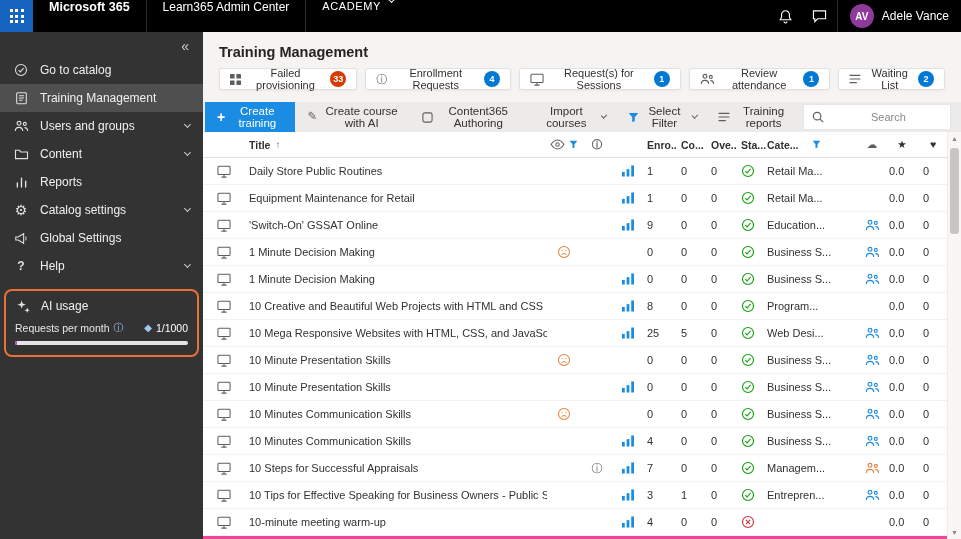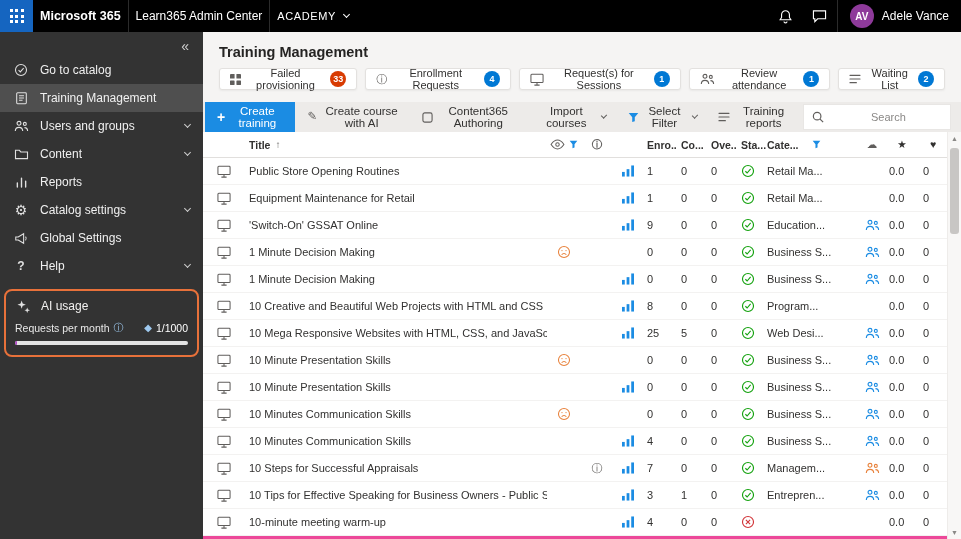--- a/index.html
+++ b/index.html
@@ -18,21 +18,21 @@
   .ic.red { color: var(--status-red, #d13438); }
   .ic.gray { color: #605e5c; }
   .ic.dark { color: #323130; }
   .ic.sm svg { transform: scale(0.8); }
 
   
   .topbar { position: absolute; top: 0; left: 0; right: 0; height: 32px; background: #000; color: #fff; display: flex; align-items: stretch; z-index: 5; }
   .waffle { width: 33px; background: var(--waffle-blue, #1565c0); display: flex; align-items: center; justify-content: center; cursor: pointer; }
   .waffle-grid { display: grid; grid-template-columns: repeat(3, 3px); grid-gap: 2.5px; }
   .waffle-grid i { width: 3px; height: 3px; background: #fff; display: block; }
-  .tb-seg { display: flex; align-items: center; padding: 0 7px; font-size: 12px; border-left: 1px solid #2b2b2b; cursor: pointer; gap: 8px; }
+  .tb-seg { display: flex; align-items: flex-start; padding: 0 16px; font-size: 12px; border-left: 1px solid #2b2b2b; cursor: pointer; gap: 8px; }
   .tb-seg.brand { font-weight: bold; font-size: 12.5px; border-left: none; }
   .tb-seg.tenant { font-size: 11px; letter-spacing: 0.6px; }
   .tb-right { margin-left: auto; display: flex; align-items: stretch; }
   .tb-iconbtn { width: 34px; display: flex; align-items: center; justify-content: center; cursor: pointer; color: #fff; }
   .account { display: flex; align-items: center; gap: 8px; padding: 0 12px; border-left: 1px solid #2b2b2b; cursor: pointer; }
   .avatar { width: 24px; height: 24px; border-radius: 50%; background: var(--avatar-purple, #8e3a9a); display: flex; align-items: center; justify-content: center; font-size: 10px; font-weight: bold; }
   .account-name { font-size: 12px; }
   .chev { width: 5px; height: 5px; border-right: 1.3px solid currentColor; border-bottom: 1.3px solid currentColor; display: inline-block; transform: rotate(45deg); margin-top: -3px; }
 
   
@@ -412,21 +412,21 @@
       <div id="table-body">
           <div class="trow">
             <div class="cell c-icon">
               <span class="ic gray">
                 <svg width="14" height="13" viewBox="0 0 16 15" fill="none" stroke="currentColor" stroke-width="1.2">
                   <rect x="1" y="1.5" width="14" height="9.5" rx="1"></rect>
                   <path d="M5 14h6M8 11v3"></path>
                 </svg>
               </span>
             </div>
-            <div class="cell c-title">Public Store Opening Routines</div>
+            <div class="cell c-title">Daily Store Public Routines</div>
             <div class="cell c-center"></div>
             <div class="cell c-center"></div>
             <div class="cell c-center">
               <span class="ic blue">
                 <svg width="12" height="12" viewBox="0 0 13 12" fill="currentColor">
                   <rect x="0" y="7" width="3" height="5"></rect>
                   <rect x="5" y="4" width="3" height="8"></rect>
                   <rect x="10" y="0" width="3" height="12"></rect>
                 </svg>
               </span>

